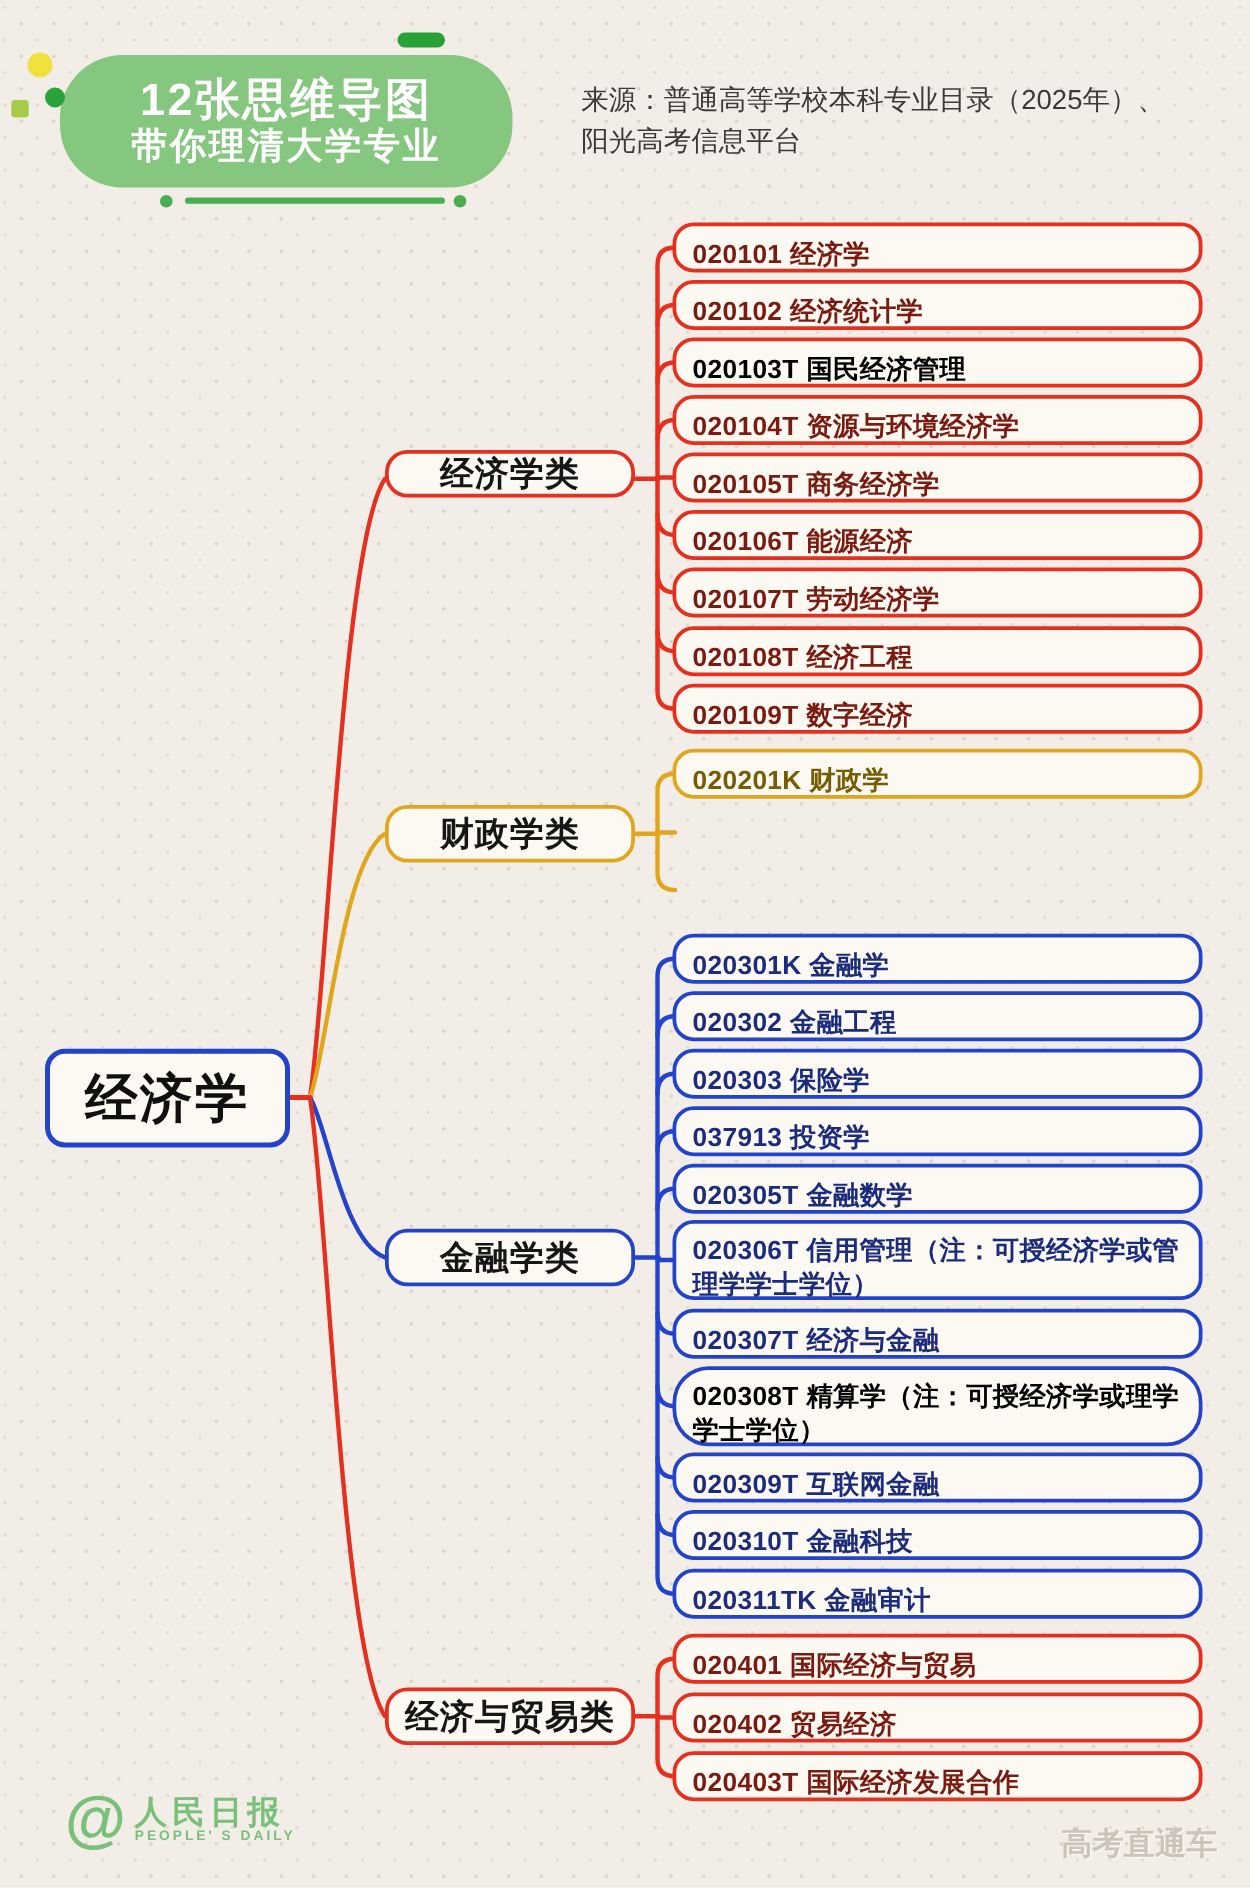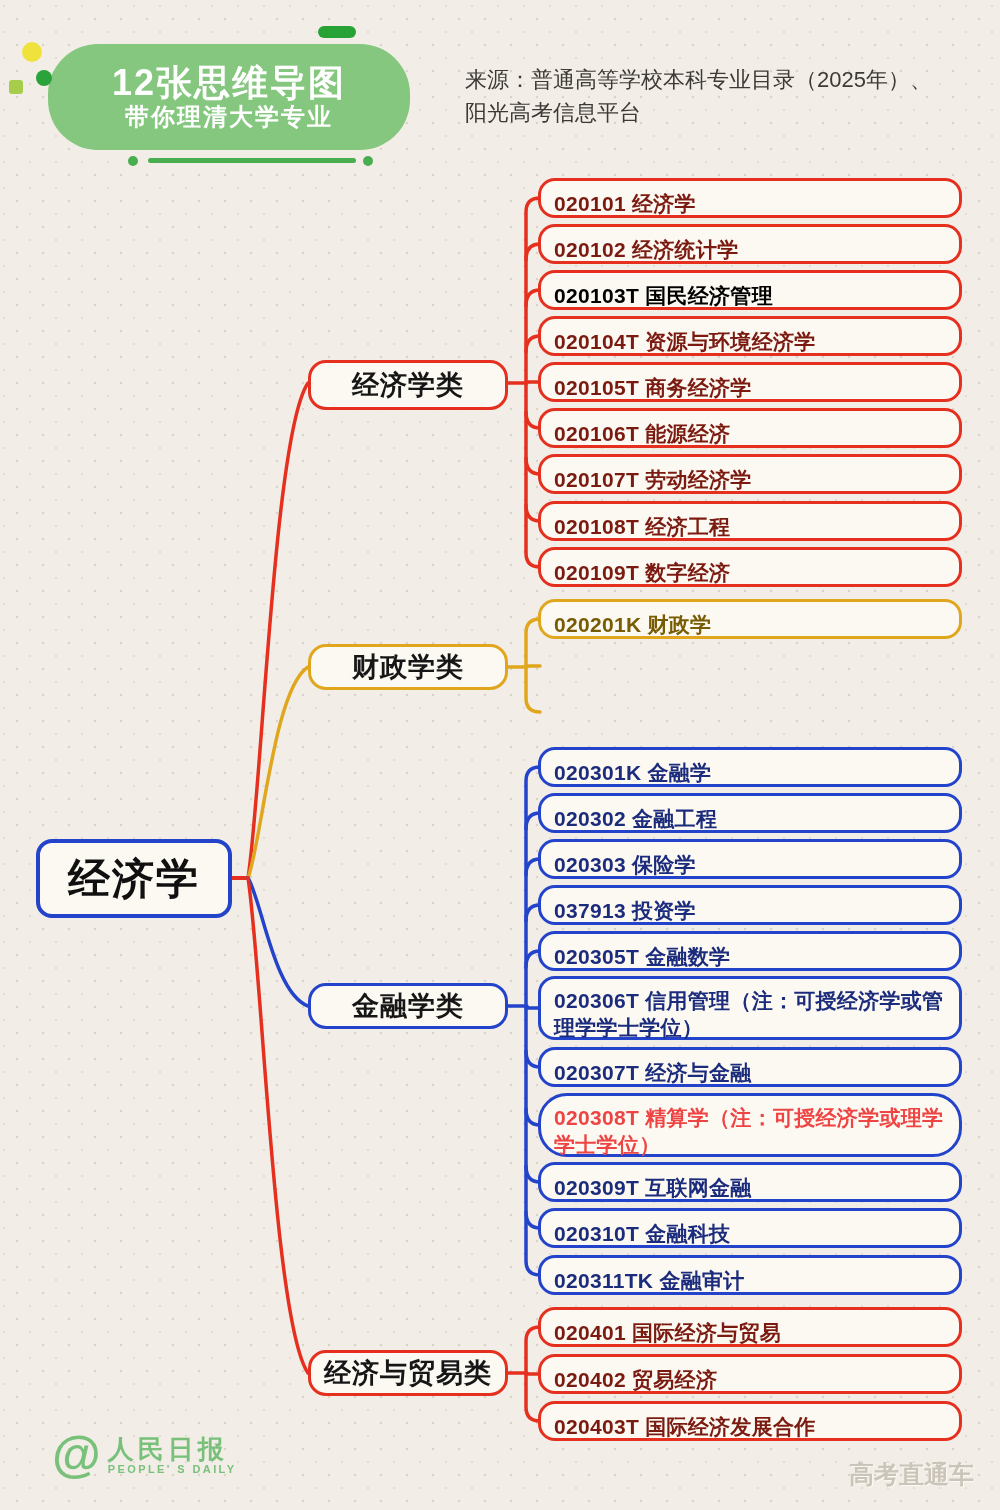--- a/index.html
+++ b/index.html
@@ -32,21 +32,21 @@
     font-size:42px;font-weight:700;color:#101010;letter-spacing:2px;
   }
   
   .badge{
     position:absolute;left:48px;top:44px;width:362px;height:106px;z-index:3;
     background:#85c77e;border-radius:50px;
     display:flex;flex-direction:column;align-items:center;justify-content:center;
     color:#ffffff;text-align:center;
   }
   .badge .l1{font-size:36px;font-weight:800;letter-spacing:2px;line-height:1.15;}
-  .badge .l2{font-size:24px;font-weight:800;letter-spacing:2px;line-height:1.2;}
+  .badge .l2{font-size:29px;font-weight:800;letter-spacing:2px;line-height:1.2;}
   .decor{position:absolute;z-index:3;}
   .dot-yellow{left:22px;top:42px;width:20px;height:20px;border-radius:50%;background:#f0e23c;}
   .dot-green{left:36px;top:70px;width:16px;height:16px;border-radius:50%;background:#2ba33b;}
   .sq-green{left:9px;top:80px;width:14px;height:14px;border-radius:3px;background:#a5cd49;}
   .pill-green{left:318px;top:26px;width:38px;height:12px;border-radius:6px;background:#28a135;}
   .uline{left:148px;top:158px;width:208px;height:5px;border-radius:3px;background:#49ae4f;}
   .uldot-l{left:128px;top:156px;width:10px;height:10px;border-radius:50%;background:#49ae4f;}
   .uldot-r{left:363px;top:156px;width:10px;height:10px;border-radius:50%;background:#49ae4f;}
   .source{
     position:absolute;left:465px;top:63px;width:530px;z-index:3;
@@ -127,41 +127,41 @@
 
   <div class="pd-logo">
     <span class="at">@</span>
     <span>
       <div class="cn">人民日报</div>
       <div class="en">PEOPLE' S DAILY</div>
     </span>
   </div>
   <div class="watermark">高考直通车</div>
 
-<div class="node cat" style="left: 308px; top: 360px; width: 200px; height: 50px; border-color: rgb(229, 48, 31);">经济学类</div>
+<div class="node cat" style="left: 308px; top: 360px; width: 200px; height: 38px; border-color: rgb(229, 48, 31);">经济学类</div>
     <div class="node child" style="left: 538px; top: 178px; width: 424px; height: 40px; border-color: rgb(229, 48, 31); color: rgb(122, 26, 16);">020101 经济学</div>
     <div class="node child" style="left: 538px; top: 224px; width: 424px; height: 40px; border-color: rgb(229, 48, 31); color: rgb(122, 26, 16);">020102 经济统计学</div>
     <div class="node child" style="left: 538px; top: 270px; width: 424px; height: 40px; border-color: rgb(229, 48, 31); color: #000000;">020103T 国民经济管理</div>
     <div class="node child" style="left: 538px; top: 316px; width: 424px; height: 40px; border-color: rgb(229, 48, 31); color: rgb(122, 26, 16);">020104T 资源与环境经济学</div>
     <div class="node child" style="left: 538px; top: 362px; width: 424px; height: 40px; border-color: rgb(229, 48, 31); color: rgb(122, 26, 16);">020105T 商务经济学</div>
     <div class="node child" style="left: 538px; top: 408px; width: 424px; height: 40px; border-color: rgb(229, 48, 31); color: rgb(122, 26, 16);">020106T 能源经济</div>
     <div class="node child" style="left: 538px; top: 454px; width: 424px; height: 40px; border-color: rgb(229, 48, 31); color: rgb(122, 26, 16);">020107T 劳动经济学</div>
     <div class="node child" style="left: 538px; top: 501px; width: 424px; height: 40px; border-color: rgb(229, 48, 31); color: rgb(122, 26, 16);">020108T 经济工程</div>
     <div class="node child" style="left: 538px; top: 547px; width: 424px; height: 40px; border-color: rgb(229, 48, 31); color: rgb(122, 26, 16);">020109T 数字经济</div>
     <div class="node cat" style="left: 308px; top: 644px; width: 200px; height: 46px; border-color: rgb(224, 167, 30);">财政学类</div>
     <div class="node child" style="left: 538px; top: 599px; width: 424px; height: 40px; border-color: rgb(224, 167, 30); color: rgb(119, 92, 2);">020201K 财政学</div>
     <div class="node cat" style="left: 308px; top: 983px; width: 200px; height: 46px; border-color: rgb(36, 67, 203);">金融学类</div>
     <div class="node child" style="left: 538px; top: 747px; width: 424px; height: 40px; border-color: rgb(36, 67, 203); color: rgb(28, 44, 125);">020301K 金融学</div>
     <div class="node child" style="left: 538px; top: 793px; width: 424px; height: 40px; border-color: rgb(36, 67, 203); color: rgb(28, 44, 125);">020302 金融工程</div>
     <div class="node child" style="left: 538px; top: 839px; width: 424px; height: 40px; border-color: rgb(36, 67, 203); color: rgb(28, 44, 125);">020303 保险学</div>
     <div class="node child" style="left: 538px; top: 885px; width: 424px; height: 40px; border-color: rgb(36, 67, 203); color: rgb(28, 44, 125);">037913 投资学</div>
     <div class="node child" style="left: 538px; top: 931px; width: 424px; height: 40px; border-color: rgb(36, 67, 203); color: rgb(28, 44, 125);">020305T 金融数学</div>
     <div class="node child" style="left: 538px; top: 976px; width: 424px; height: 64px; border-color: rgb(36, 67, 203); color: rgb(28, 44, 125);">020306T 信用管理（注：可授经济学或管理学学士学位）</div>
     <div class="node child" style="left: 538px; top: 1047px; width: 424px; height: 40px; border-color: rgb(36, 67, 203); color: rgb(28, 44, 125);">020307T 经济与金融</div>
-    <div class="node child" style="left: 538px; top: 1093px; width: 424px; height: 64px; border-color: rgb(36, 67, 203); color: #ef4444; border-radius: 29px;">020308T 精算学（注：可授经济学或理学学士学位）</div>
+    <div class="node child" style="left: 538px; top: 1093px; width: 424px; height: 64px; border-color: rgb(36, 67, 203); color: #000000; border-radius: 29px;">020308T 精算学（注：可授经济学或理学学士学位）</div>
     <div class="node child" style="left: 538px; top: 1162px; width: 424px; height: 40px; border-color: rgb(36, 67, 203); color: rgb(28, 44, 125);">020309T 互联网金融</div>
     <div class="node child" style="left: 538px; top: 1208px; width: 424px; height: 40px; border-color: rgb(36, 67, 203); color: rgb(28, 44, 125);">020310T 金融科技</div>
     <div class="node child" style="left: 538px; top: 1255px; width: 424px; height: 40px; border-color: rgb(36, 67, 203); color: rgb(28, 44, 125);">020311TK 金融审计</div>
     <div class="node cat" style="left: 308px; top: 1350px; width: 200px; height: 46px; border-color: rgb(229, 48, 31);">经济与贸易类</div>
     <div class="node child" style="left: 538px; top: 1307px; width: 424px; height: 40px; border-color: rgb(229, 48, 31); color: rgb(122, 26, 16);">020401 国际经济与贸易</div>
     <div class="node child" style="left: 538px; top: 1354px; width: 424px; height: 40px; border-color: rgb(229, 48, 31); color: rgb(122, 26, 16);">020402 贸易经济</div>
     <div class="node child" style="left: 538px; top: 1401px; width: 424px; height: 40px; border-color: rgb(229, 48, 31); color: rgb(122, 26, 16);">020403T 国际经济发展合作</div>
   </div>
 
 </body></html>

